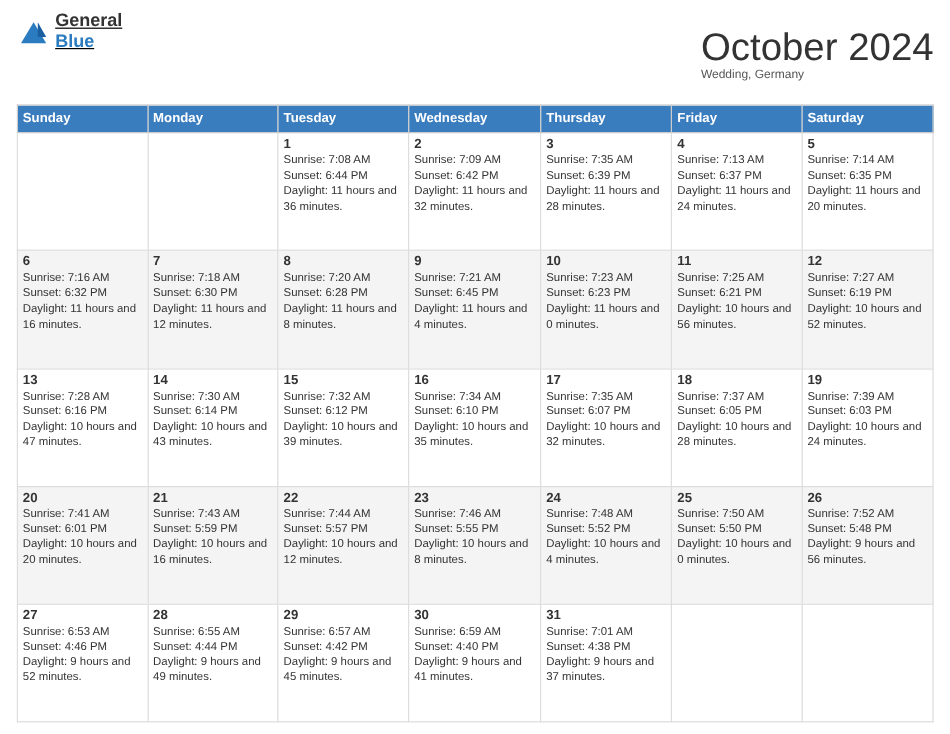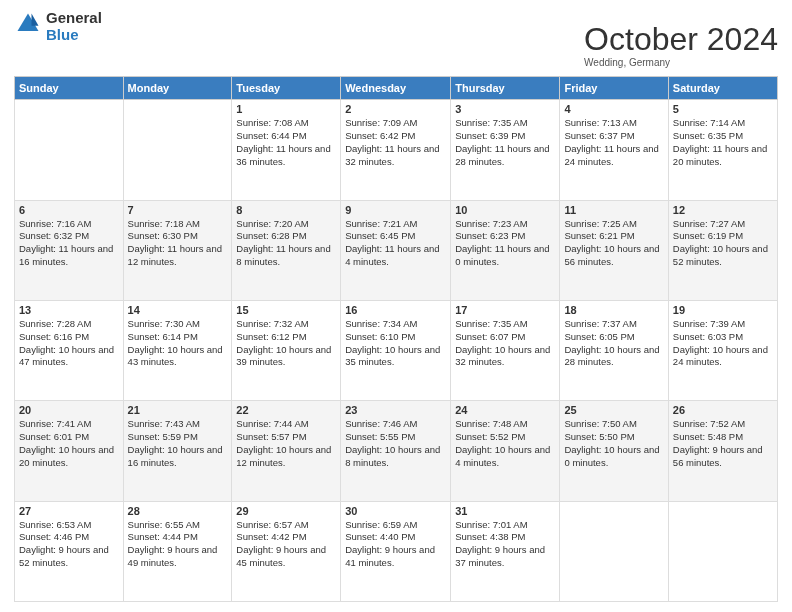--- a/index.html
+++ b/index.html
@@ -19,22 +19,23 @@
       padding: 10px 14px 10px 14px;
     }
     .header {
       display: flex;
       justify-content: space-between;
       align-items: flex-start;
       margin-bottom: 8px;
     }
     .logo {
       display: flex;
-      align-items: flex-start;
+      align-items: flex-end;
       gap: 4px;
+      text-decoration: underline;
     }
     .logo-text {
       display: flex;
       flex-direction: column;
       line-height: 1.1;
     }
     .logo-general {
       font-size: 15px;
       font-weight: bold;
       color: #333;
@@ -59,20 +60,21 @@
     }
     .location {
       font-size: 10px;
       color: #555;
     }
     .calendar {
       width: 100%;
       border-collapse: collapse;
       flex: 1;
       font-size: 10px;
+      margin-top: 11px;
     }
     .calendar thead th {
       background: #3a7dbf;
       color: #fff;
       font-size: 11px;
       font-weight: bold;
       padding: 5px 4px;
       text-align: left;
       border: 1px solid #ccc;
     }

